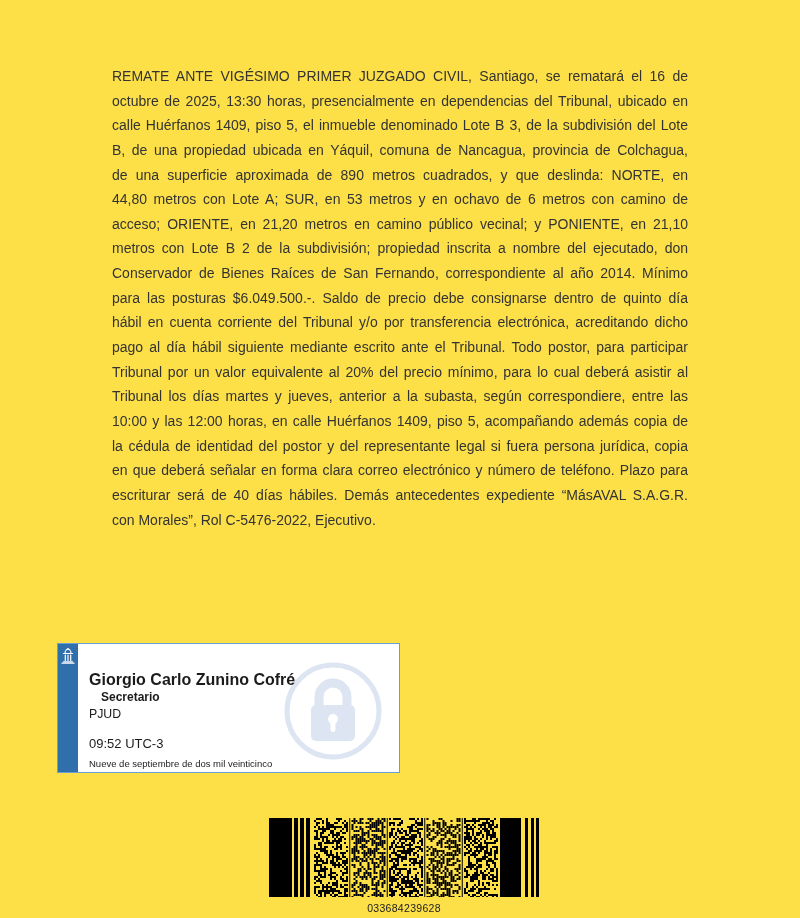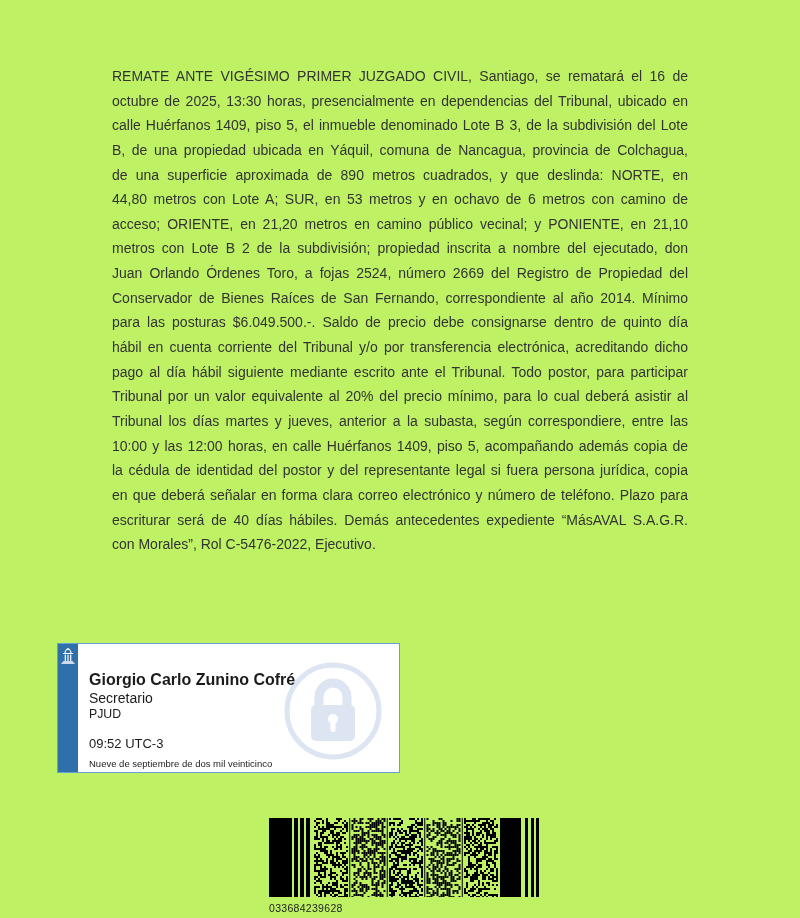--- a/index.html
+++ b/index.html
@@ -1,17 +1,17 @@
 <!DOCTYPE html>
 <html><head>
 <meta charset="utf-8">
 <style>
   html,body{margin:0;padding:0;background:#ffffff;}
   .page{
-    position:relative;width:800px;height:918px;background:#bef264;overflow:hidden;
+    position:relative;width:800px;height:918px;background:#fde047;overflow:hidden;
     font-family:"Liberation Sans",sans-serif;
   }
   
   .notice{
     position:absolute;left:112px;top:64px;width:576px;
     font-size:14px;color:#333333;
   }
   .notice .line{
     height:24.65px;line-height:24.65px;white-space:normal;
     text-align:justify;text-align-last:justify;
@@ -23,46 +23,45 @@
     background:#ffffff;border:1.5px solid #699ED5;box-sizing:border-box;
   }
   .sig-bar{
     position:absolute;left:0;top:0;width:20px;height:100%;
     background:#2F6FAC;
   }
   .sig-bar svg{position:absolute;left:3px;top:4px;}
   .sig-watermark{position:absolute;left:225px;top:17px;width:100px;height:100px;}
   .sig-content{position:absolute;left:31px;top:0;width:280px;color:#1b1b1b;}
   .sig-name{position:absolute;top:27px;left:0;font-size:16px;font-weight:bold;white-space:nowrap;}
-  .sig-role{position:absolute;top:46px;left:0;font-size:14px;white-space:nowrap;}
+  .sig-role{position:absolute;top:46px;left:12px;font-size:12px;white-space:nowrap;font-weight:bold;}
   .sig-inst{position:absolute;top:63px;left:0;font-size:12.3px;white-space:nowrap;}
   .sig-date{position:absolute;top:80px;left:0;font-size:9.5px;white-space:nowrap;margin-top:34px;}
   .sig-time{position:absolute;top:92px;left:0;font-size:13px;white-space:nowrap;}
   
   .barcode-wrap{position:absolute;left:269px;top:818px;width:270px;}
   .barcode-number{
-    width:100%;font-size:10.5px;color:#222222;
+    width:100%;text-align:center;font-size:10.5px;color:#222222;
     margin-top:1px;letter-spacing:0.3px;
   }
 </style>
 </head>
 <body>
 
 <div class="page">
 
   <div class="notice" id="notice">
       <div class="line">REMATE ANTE VIGÉSIMO PRIMER JUZGADO CIVIL, Santiago, se rematará el 16 de</div>
       <div class="line">octubre de 2025, 13:30 horas, presencialmente en dependencias del Tribunal, ubicado en</div>
       <div class="line">calle Huérfanos 1409, piso 5, el inmueble denominado Lote B 3, de la subdivisión del Lote</div>
       <div class="line">B, de una propiedad ubicada en Yáquil, comuna de Nancagua, provincia de Colchagua,</div>
       <div class="line">de una superficie aproximada de 890 metros cuadrados, y que deslinda: NORTE, en</div>
       <div class="line">44,80 metros con Lote A; SUR, en 53 metros y en ochavo de 6 metros con camino de</div>
       <div class="line">acceso; ORIENTE, en 21,20 metros en camino público vecinal; y PONIENTE, en 21,10</div>
       <div class="line">metros con Lote B 2 de la subdivisión; propiedad inscrita a nombre del ejecutado, don</div>
-      <div class="line">Juan Orlando Órdenes Toro, a fojas 2524, número 2669 del Registro de Propiedad del</div>
       <div class="line">Conservador de Bienes Raíces de San Fernando, correspondiente al año 2014. Mínimo</div>
       <div class="line">para las posturas $6.049.500.-. Saldo de precio debe consignarse dentro de quinto día</div>
       <div class="line">hábil en cuenta corriente del Tribunal y/o por transferencia electrónica, acreditando dicho</div>
       <div class="line">pago al día hábil siguiente mediante escrito ante el Tribunal. Todo postor, para participar</div>
       <div class="line">Tribunal por un valor equivalente al 20% del precio mínimo, para lo cual deberá asistir al</div>
       <div class="line">Tribunal los días martes y jueves, anterior a la subasta, según correspondiere, entre las</div>
       <div class="line">10:00 y las 12:00 horas, en calle Huérfanos 1409, piso 5, acompañando además copia de</div>
       <div class="line">la cédula de identidad del postor y del representante legal si fuera persona jurídica, copia</div>
       <div class="line">en que deberá señalar en forma clara correo electrónico y número de teléfono. Plazo para</div>
       <div class="line">escriturar será de 40 días hábiles. Demás antecedentes expediente “MásAVAL S.A.G.R.</div>

